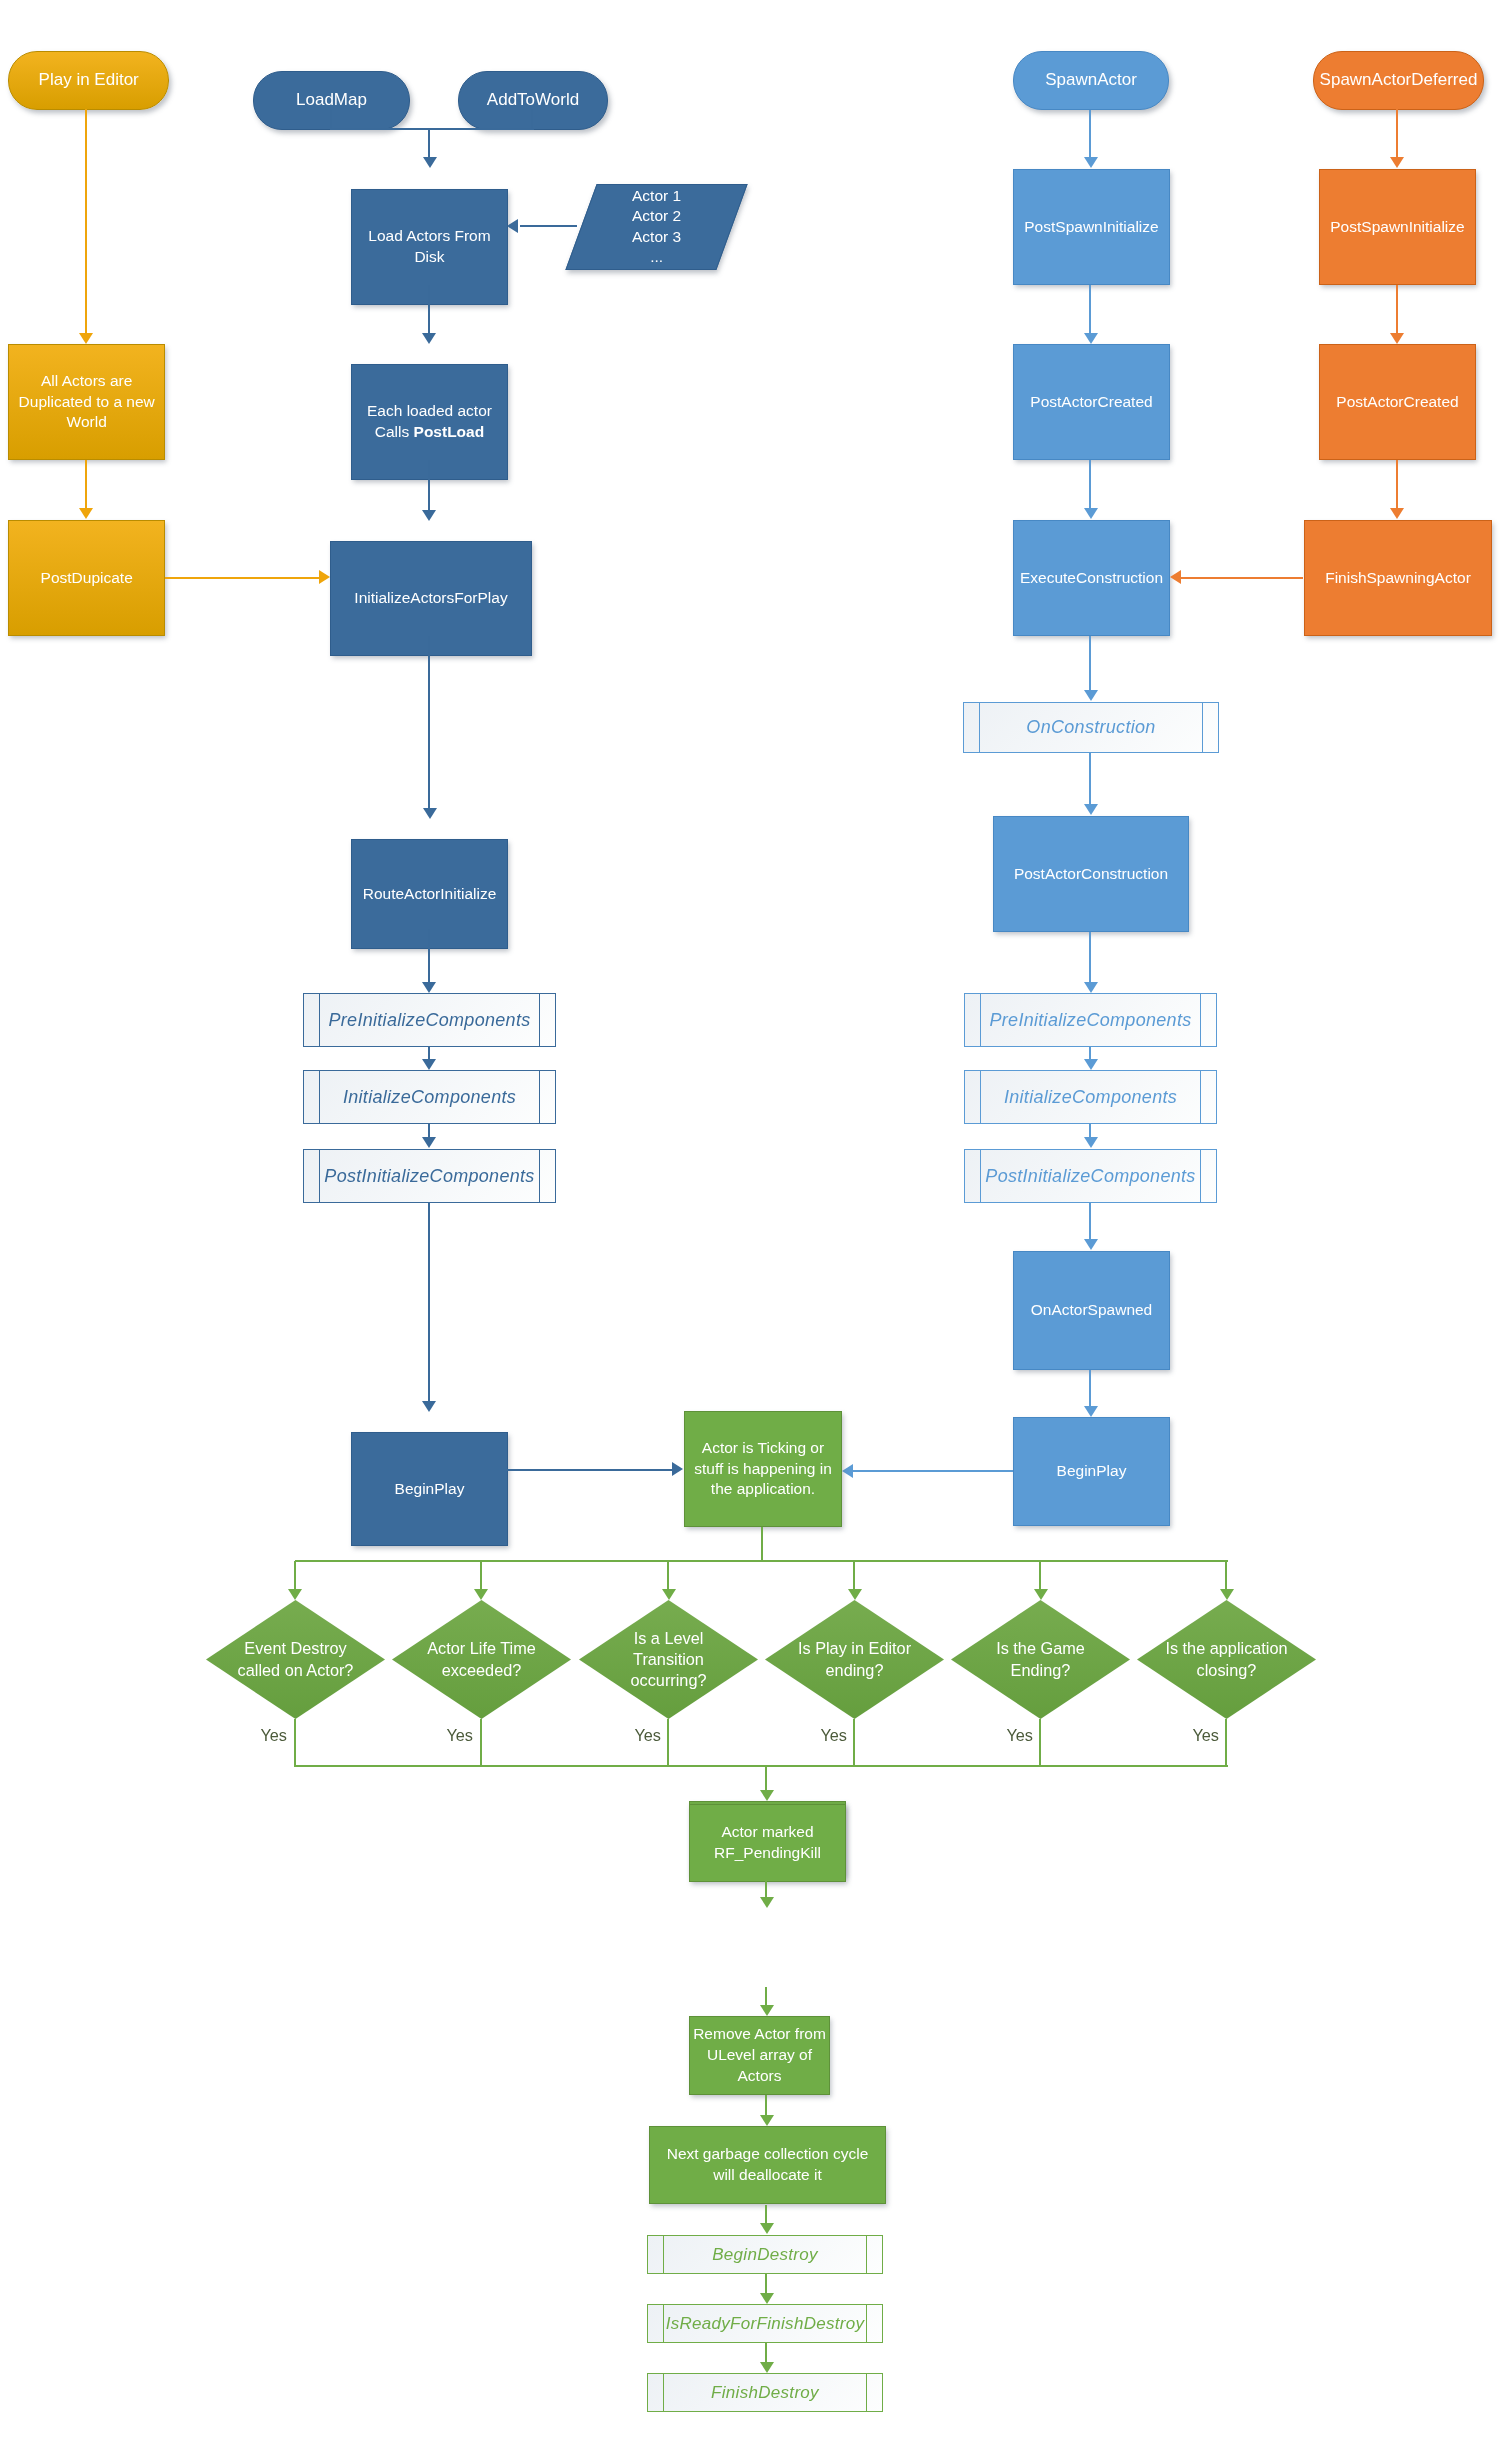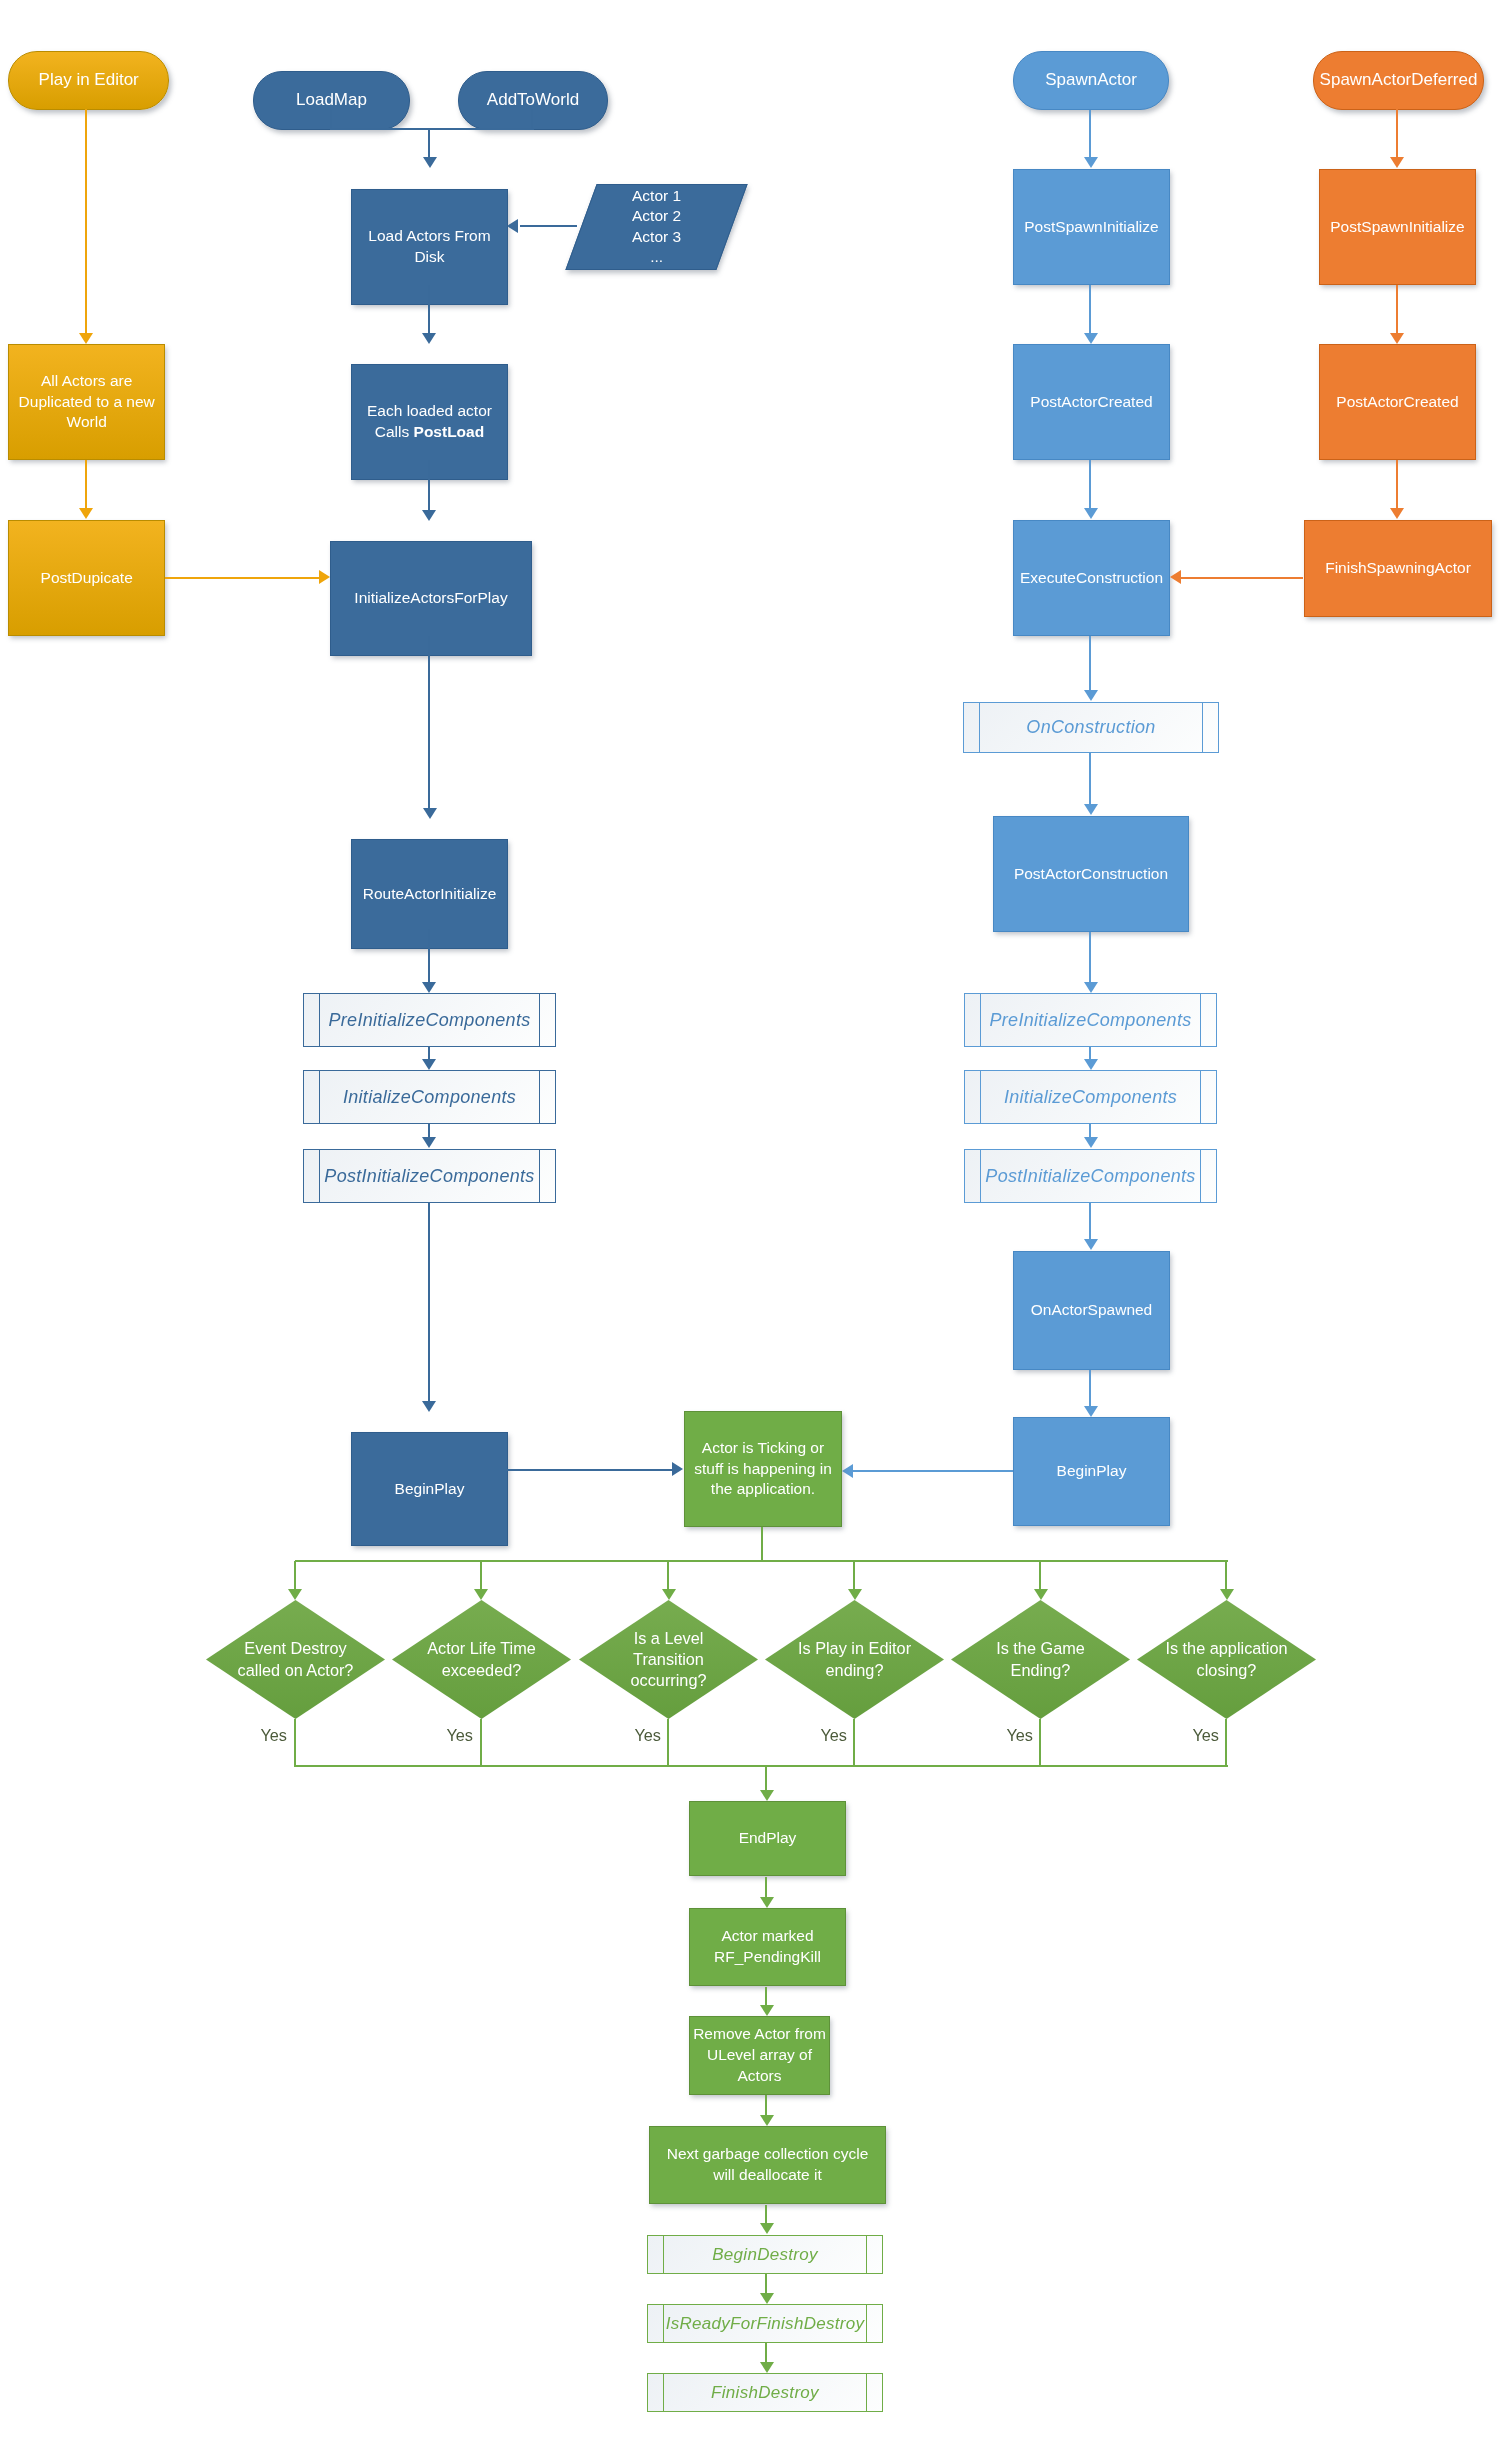--- a/index.html
+++ b/index.html
@@ -147,21 +147,21 @@
   <div class="ln lb" style="left:1089px;top:1203px;width:2.4px;height:38px;"></div>
   <div class="ah ah-d lb" style="left:1084px;top:1239px;"></div>
   <div class="ln lb" style="left:1089px;top:1370px;width:2.4px;height:37px;"></div>
   <div class="ah ah-d lb" style="left:1084px;top:1406px;"></div>
   <div class="ln lb" style="left:853px;top:1470px;width:160px;height:2.4px;"></div>
   <div class="ah ah-l lb" style="left:842px;top:1464px;"></div>
 
   <div class="node pill or-fill shadow" style="left:1313px;top:51px;width:171px;height:59px;">SpawnActorDeferred</div>
   <div class="node box or-fill shadow" style="left:1319px;top:169px;width:157px;height:116px;">PostSpawnInitialize</div>
   <div class="node box or-fill shadow" style="left:1319px;top:344px;width:157px;height:116px;">PostActorCreated</div>
-  <div class="node box or-fill shadow" style="left:1304px;top:520px;width:188px;height:97px;">FinishSpawningActor</div>
+  <div class="node box or-fill shadow" style="left:1304px;top:520px;width:188px;height:116px;">FinishSpawningActor</div>
 
   <div class="ln orng" style="left:1396px;top:109px;width:2.4px;height:49px;"></div>
   <div class="ah ah-d orng" style="left:1390px;top:157px;"></div>
   <div class="ln orng" style="left:1396px;top:285px;width:2.4px;height:49px;"></div>
   <div class="ah ah-d orng" style="left:1390px;top:333px;"></div>
   <div class="ln orng" style="left:1396px;top:460px;width:2.4px;height:49px;"></div>
   <div class="ah ah-d orng" style="left:1390px;top:508px;"></div>
   <div class="ln orng" style="left:1181px;top:577px;width:122px;height:2.4px;"></div>
   <div class="ah ah-l orng" style="left:1170px;top:570px;"></div>
 
@@ -184,21 +184,21 @@
 closing?</div>
 
   <div class="yes" style="left:238px;top:1726px;">Yes</div>
   <div class="yes" style="left:424px;top:1726px;">Yes</div>
   <div class="yes" style="left:612px;top:1726px;">Yes</div>
   <div class="yes" style="left:798px;top:1726px;">Yes</div>
   <div class="yes" style="left:984px;top:1726px;">Yes</div>
   <div class="yes" style="left:1170px;top:1726px;">Yes</div>
 
   <div class="node box gr-fill shadow" style="left:689px;top:1801px;width:157px;height:75px;">EndPlay</div>
-  <div class="node box gr-fill shadow" style="left:689px;top:1908px;width:157px;height:78px;">Actor marked
+  <div class="node box gr-fill shadow" style="left:689px;top:1804px;width:157px;height:78px;">Actor marked
 RF_PendingKill</div>
   <div class="node box gr-fill shadow" style="left:689px;top:2016px;width:141px;height:79px;">Remove Actor from
 ULevel array of
 Actors</div>
   <div class="node box gr-fill shadow" style="left:649px;top:2126px;width:237px;height:78px;">Next garbage collection cycle
 will deallocate it</div>
   <div class="sub gr" style="left:647px;top:2235px;width:236px;height:39px;">BeginDestroy</div>
   <div class="sub gr" style="left:647px;top:2304px;width:236px;height:39px;">IsReadyForFinishDestroy</div>
   <div class="sub gr" style="left:647px;top:2373px;width:236px;height:39px;">FinishDestroy</div>
 

